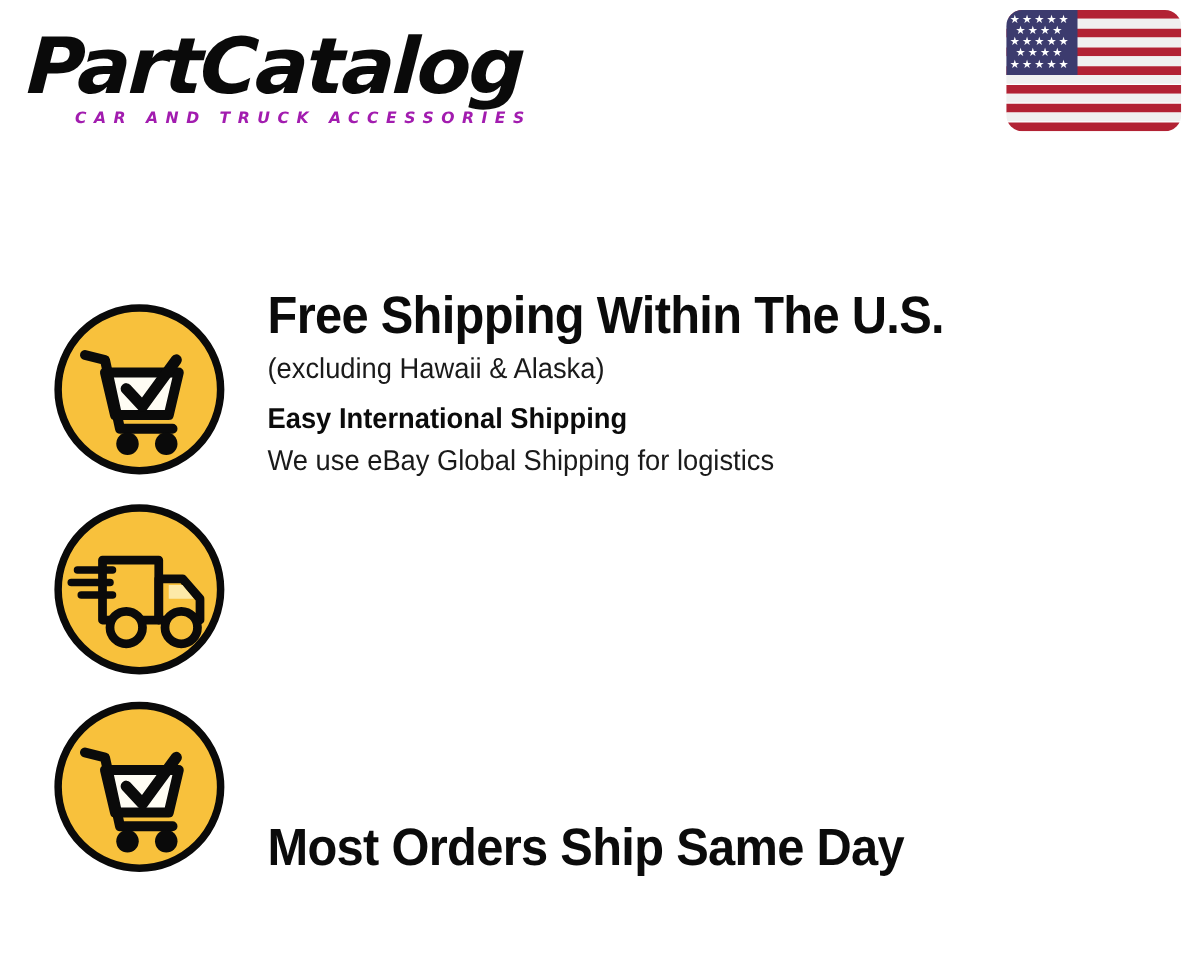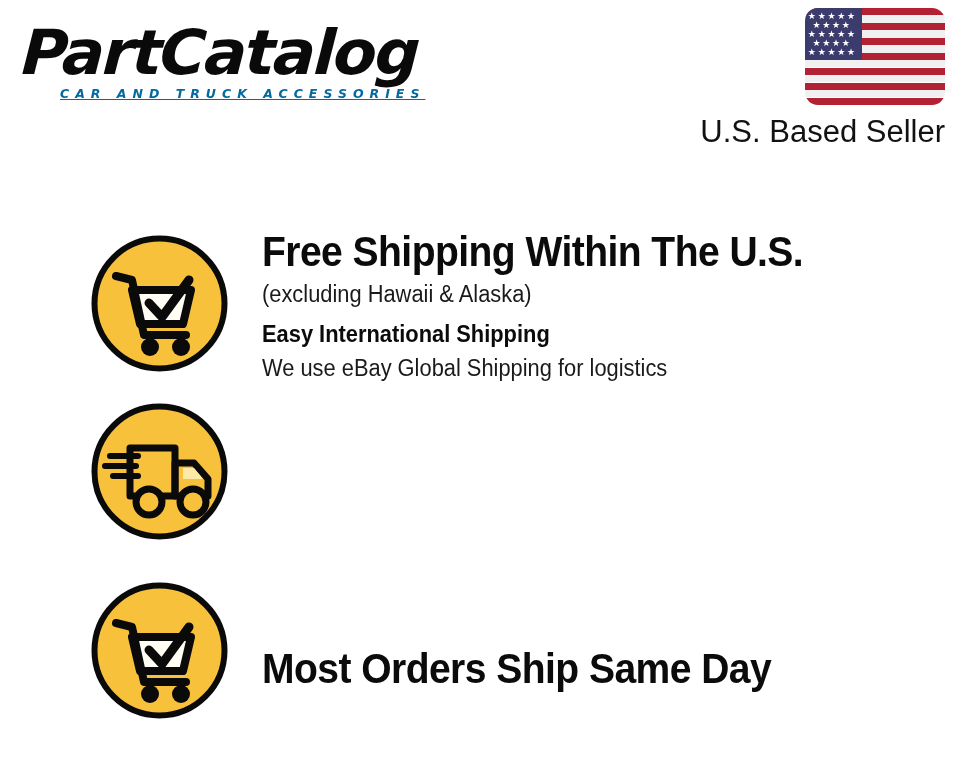--- a/index.html
+++ b/index.html
@@ -45,25 +45,24 @@
     transform-origin: left center;
     white-space: nowrap;
   }
   #brand-tagline {
     font-family: "DejaVu Sans", sans-serif;
     font-style: italic;
     font-weight: 700;
     font-size: 12.5px;
     line-height: 14px;
     letter-spacing: 6.0px;
-    color: #0369a1;
+    color: #a21caf;
     margin-top: 3px;
     margin-left: 38px;
     white-space: nowrap;
-    text-decoration: underline;
   }
 
   
   #seller-badge {
     position: absolute;
     right: 15px;
     top: 8px;
     width: 260px;
     text-align: right;
   }
@@ -112,26 +111,25 @@
     position: absolute;
     top: 224px;
     left: 0;
     width: 960px;
   }
   .feature-row {
     position: absolute;
     left: 0;
     width: 892px;
     display: flex;
-    align-items: center;
-    margin-left: 48px;
+    align-items: flex-end;
   }
   #feature-row-0 { top: 0px; }
   #feature-row-1 { top: 176px; }
-  #feature-row-2 { top: 355px; }
+  #feature-row-2 { top: 334px; }
 
   .feature-icon {
     width: 143px;
     height: 143px;
     margin-left: 40px;
     flex: 0 0 auto;
   }
   .feature-text {
     margin-left: 31px;
     padding-top: 4px;
@@ -221,21 +219,20 @@
         <span class="flag-star" style="left:30%; top:59%;">★</span>
         <span class="flag-star" style="left:47%; top:59%;">★</span>
         <span class="flag-star" style="left:64%; top:59%;">★</span>
         <span class="flag-star" style="left:5%;  top:76%;">★</span>
         <span class="flag-star" style="left:22%; top:76%;">★</span>
         <span class="flag-star" style="left:39%; top:76%;">★</span>
         <span class="flag-star" style="left:56%; top:76%;">★</span>
         <span class="flag-star" style="left:73%; top:76%;">★</span>
       </div>
     </div>
-    <div id="seller-label">U.S. Based Seller</div>
   </div>
 
 </div>
 
 <div id="features">
 
   <div class="feature-row" id="feature-row-0">
     <svg class="feature-icon" viewBox="0 0 143 143">
       <circle cx="71.5" cy="71.5" r="65" fill="#f8c13c" stroke="#0a0a0a" stroke-width="6"></circle>
       <polygon points="43,59 99,59 92,92 52,92" fill="#fffdf4"></polygon>

